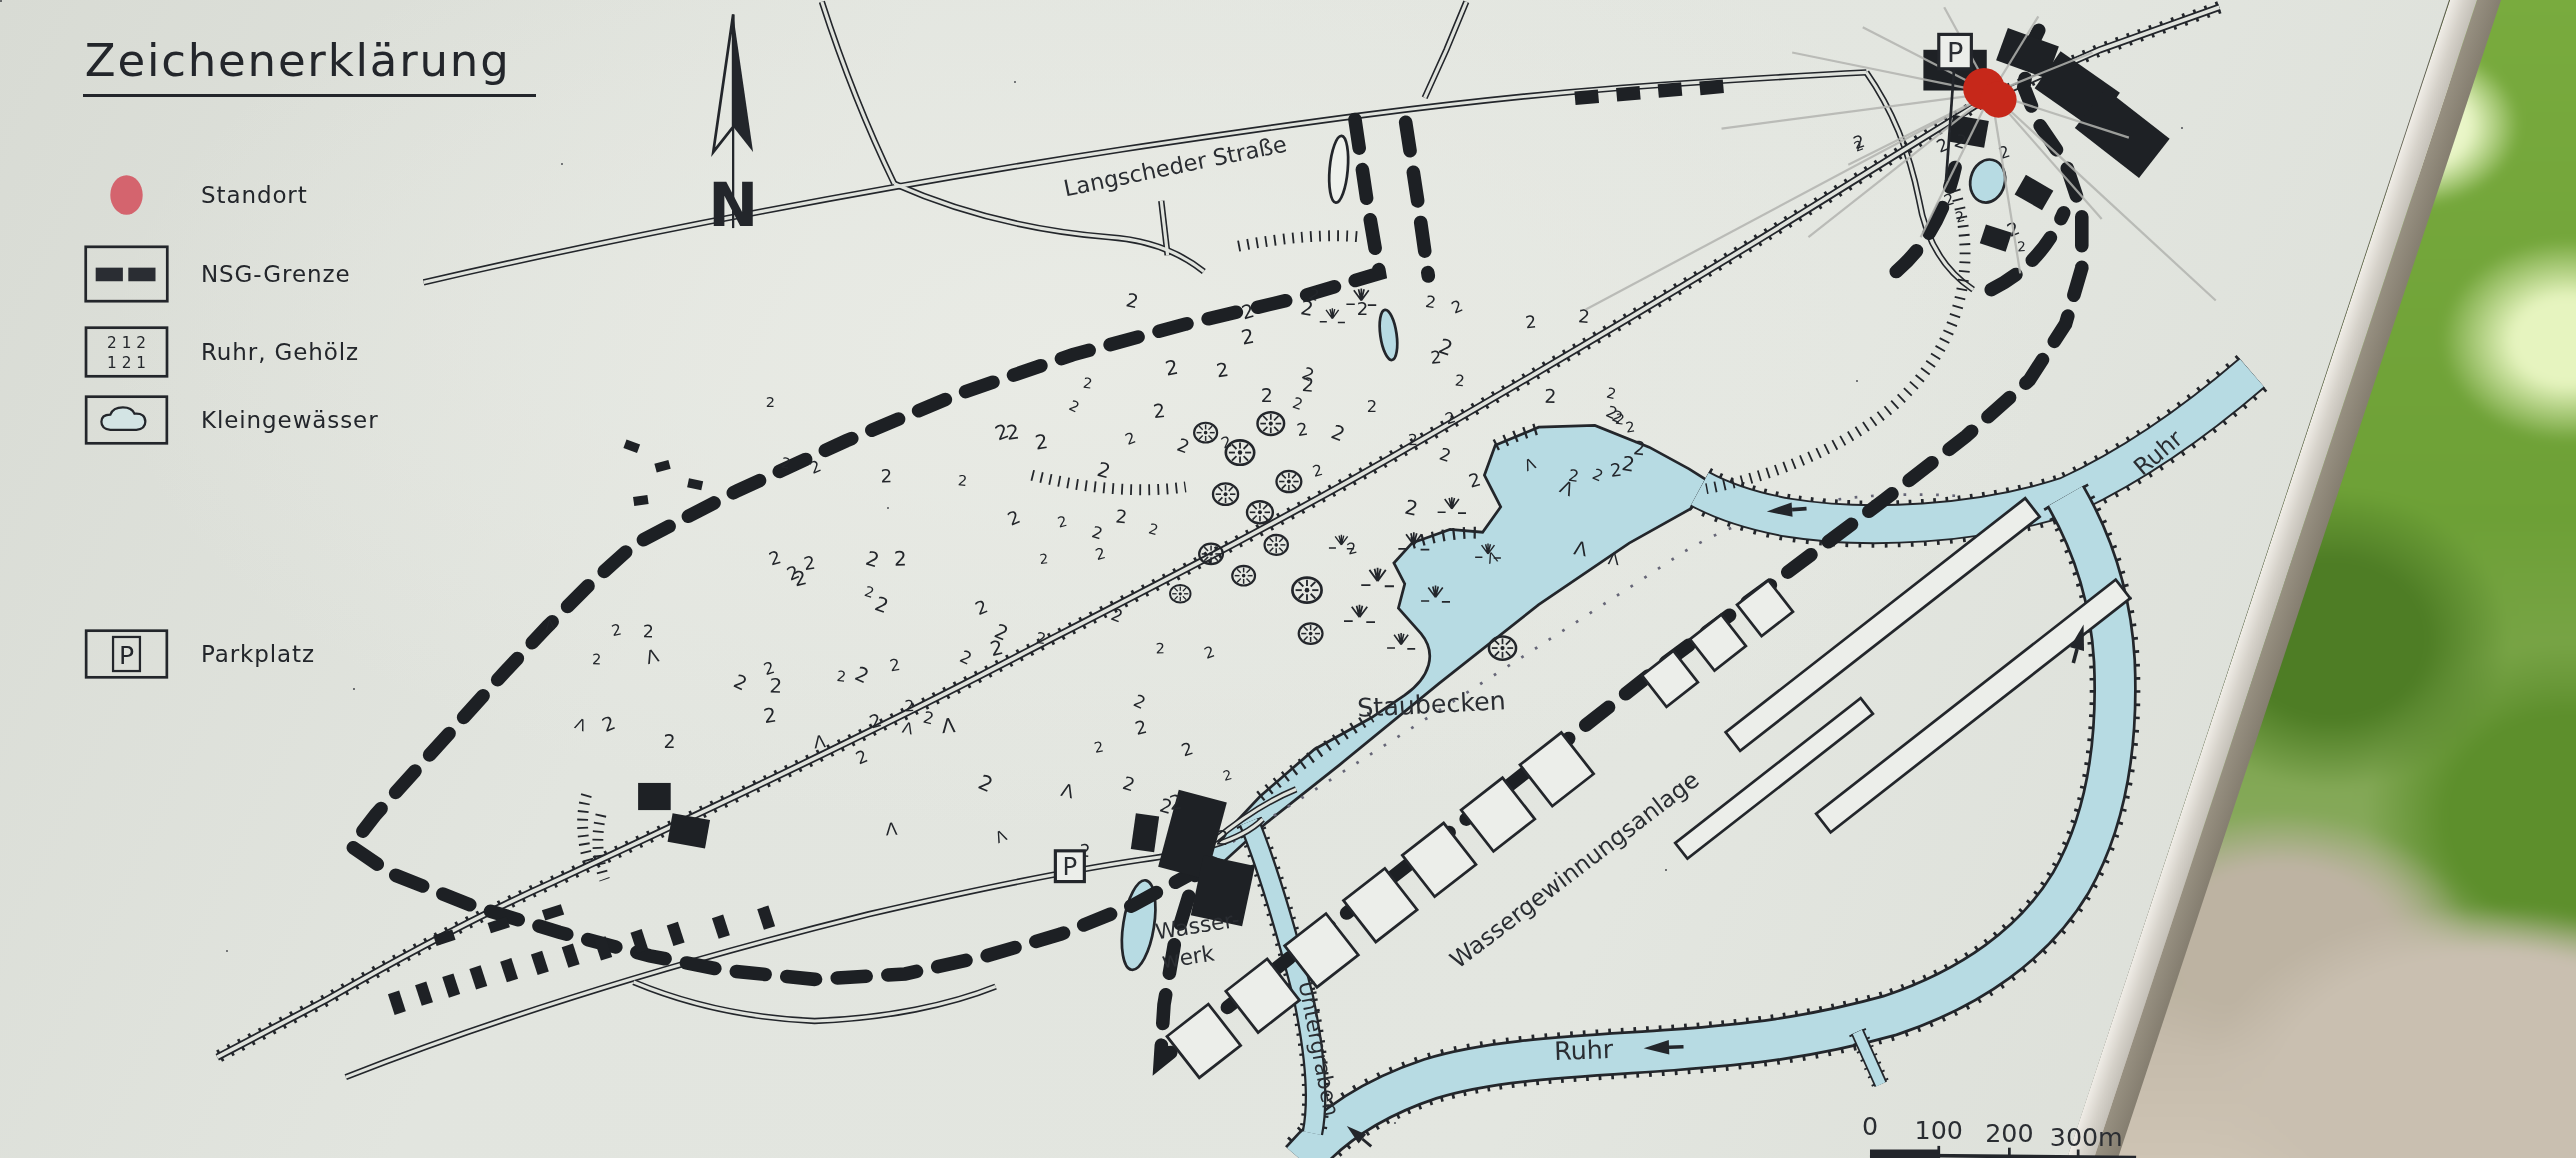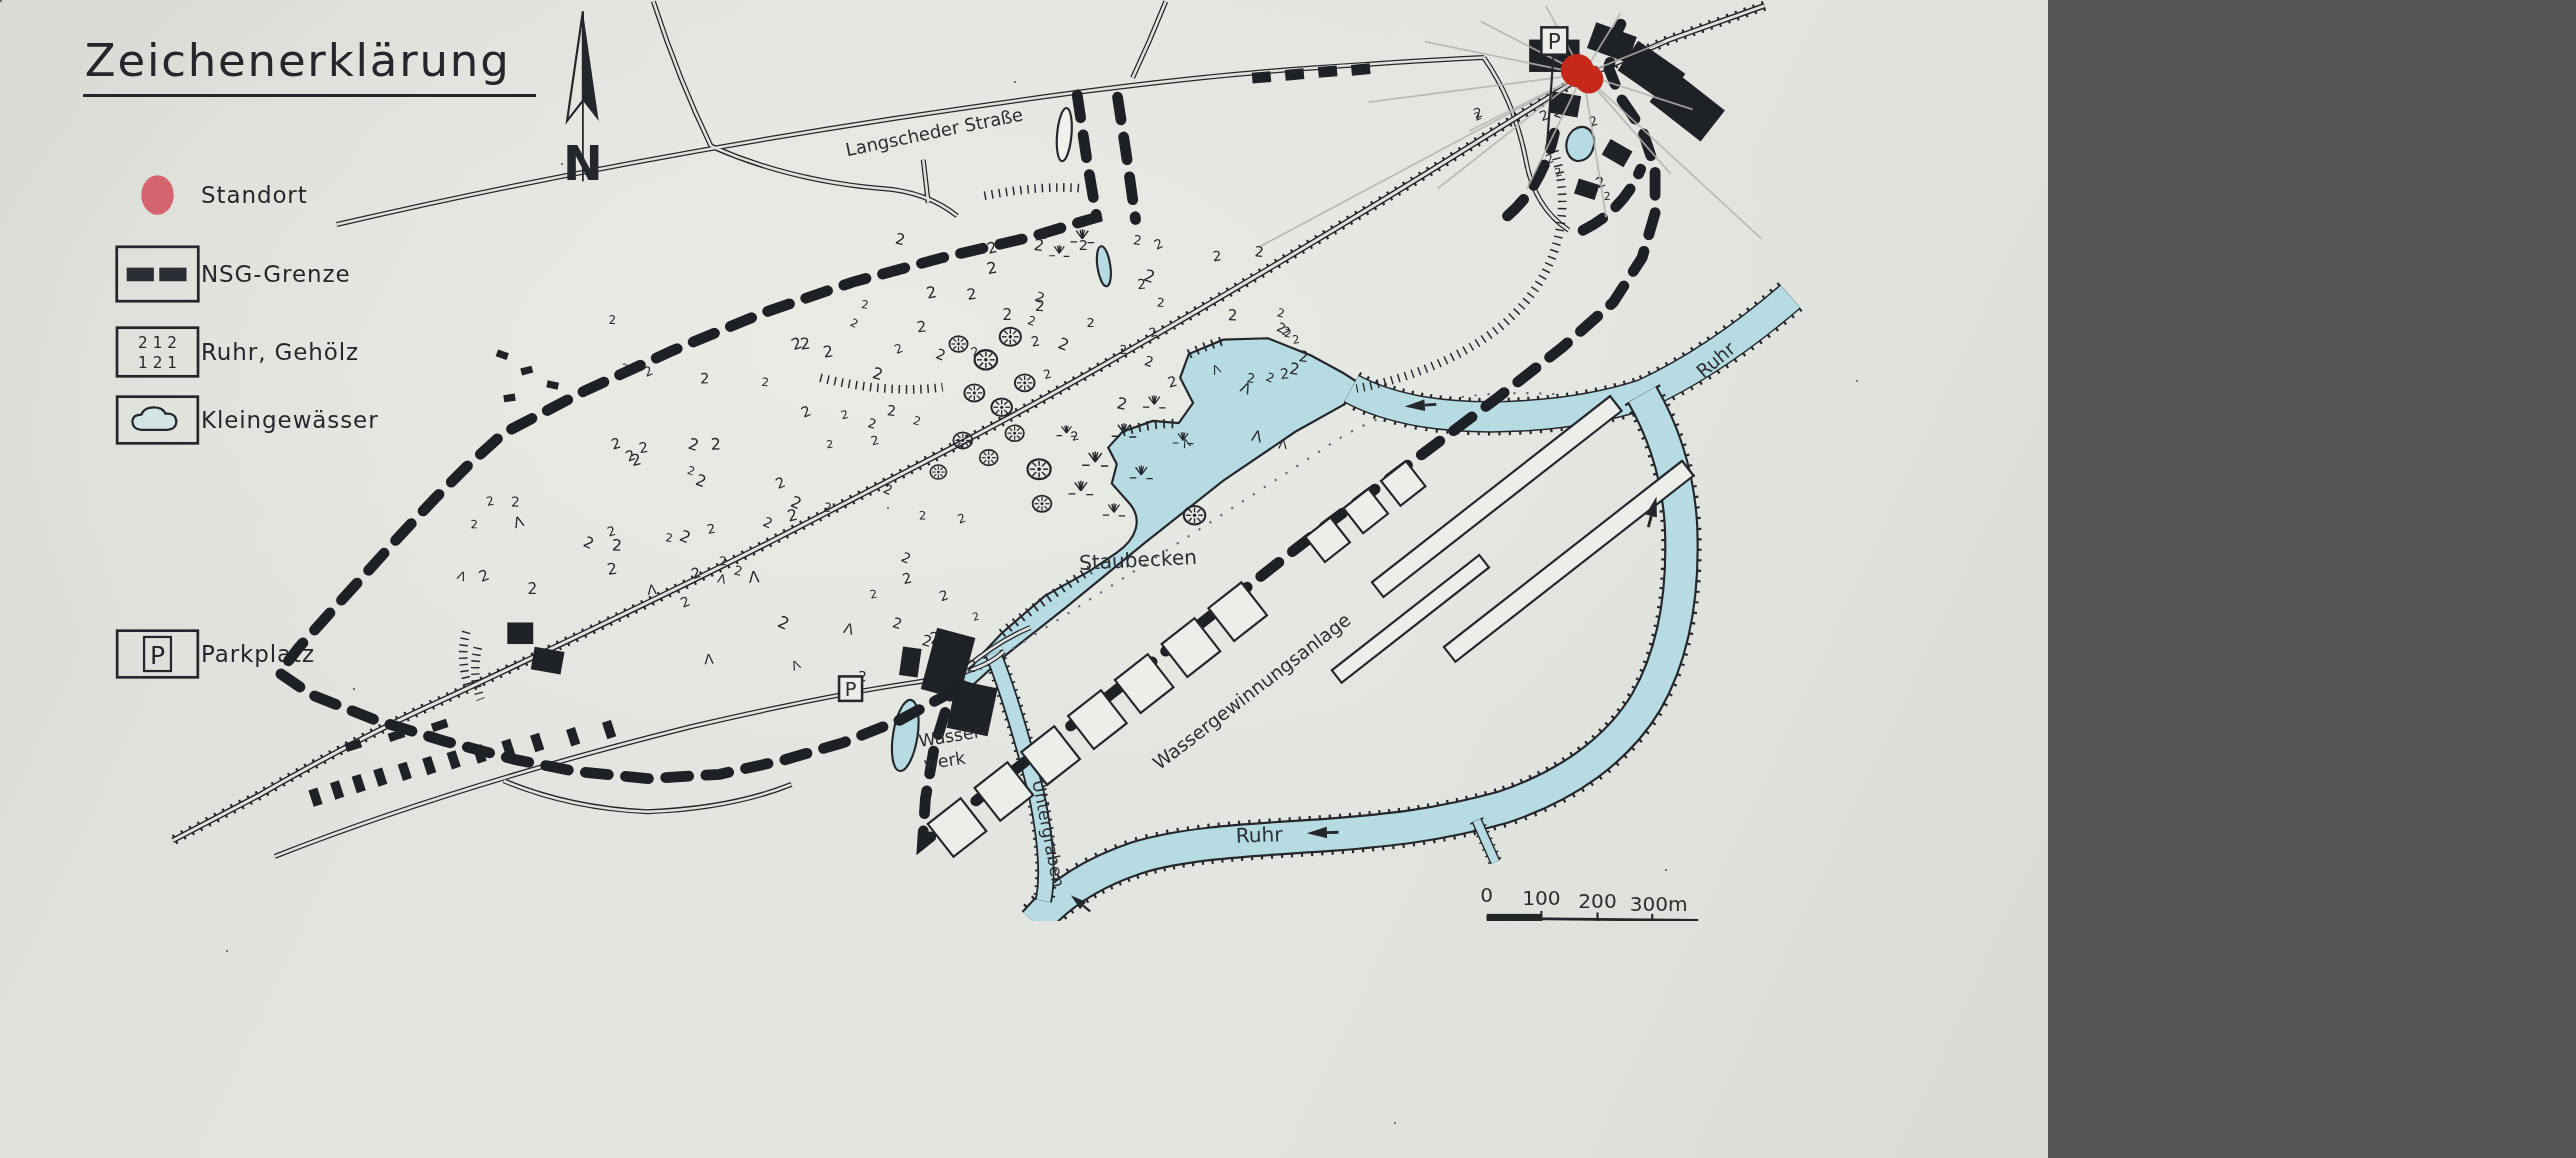--- a/index.html
+++ b/index.html
@@ -1,21 +1,21 @@
 <!DOCTYPE html>
 <html style="--sign-bg: #e0e3dd; --ink: #23262b; --water: #b7dbe3; --water-light: #d3e4e4; --dot-red: #c6281a; --legend-dot-red: #d4646e; --foliage-green: #76a93c; --gravel: #c9bfb0; --frame-light: #ddd9d1; --frame-dark: #8a8274;font-size:14.5px"><head>
 <meta charset="utf-8">
 <style>
   :root{
     --sign-bg:#e0e3dd; --ink:#23262b; --water:#b7dbe3; --water-light:#d3e4e4;
     --dot-red:#c6281a; --legend-dot-red:#d4646e; --foliage-green:#76a93c;
     --gravel:#c9bfb0; --frame-light:#ddd9d1; --frame-dark:#8a8274;
   }
   html,body{margin:0;padding:0;background:#555;}
-  .photo{position:relative;width:2048px;height:1159px;overflow:hidden;
+  .photo{position:relative;width:2576px;height:1159px;overflow:hidden;
     font-family:"DejaVu Sans","Liberation Sans",sans-serif;color:var(--ink);}
   
   .bg{position:absolute;inset:-18px;filter:blur(5.4px);
     background:
       radial-gradient(ellipse 380px 235px at 96% 92%, var(--gravel) 0 55%, rgba(201,191,176,0) 75%),
       radial-gradient(ellipse 272px 181px at 88% 80%, #bdb3a2 0 40%, rgba(189,179,162,0) 70%),
       radial-gradient(ellipse 145px 109px at 93% 12%, #eaf6c8 0 40%, rgba(234,246,200,0) 75%),
       radial-gradient(ellipse 181px 145px at 99% 30%, #e6f4bf 0 30%, rgba(230,244,191,0) 70%),
       radial-gradient(ellipse 235px 199px at 90% 55%, #4e7d25 0 40%, rgba(78,125,37,0) 75%),
       radial-gradient(ellipse 272px 235px at 99% 70%, #5d8f2c 0 45%, rgba(93,143,44,0) 75%),
@@ -37,21 +37,21 @@
     transform:skewX(-18.3deg);transform-origin:top left;}
   .speckles{position:absolute;top:0;left:0;width:1.8px;height:1.8px;border-radius:50%;background:#44464a;
     box-shadow:561px 163px 0 #53555a,1014px 81px 0 #53555a,353px 688px 0 #4a4c50,887px 507px 0 #55575b,
       1665px 869px 0 #4a4c50,2181px 127px 0 #53555a,2109px 688px 0 #4a4c50,1394px 1122px 0 #53555a,
       226px 950px 0 #55575b,1856px 380px 0 #53555a;}
   
   .legend{position:absolute;left:83px;top:34px;width:471px;height:670px;}
   .legend-title{display:inline-block;font-size:45px;letter-spacing:1.8px;font-weight:500;
     border-bottom:3.6px solid var(--ink);padding:0 25px 7.2px 1.8px;}
   .legend-row{position:absolute;left:0;display:flex;align-items:center;}
-  .legend-sym{width:118px;display:flex;justify-content:flex-end;align-items:center;flex:none;}
+  .legend-sym{width:118px;display:flex;justify-content:flex-start;align-items:center;flex:none;}
   .legend-label{font-size:23px;letter-spacing:0.9px;white-space:nowrap;}
   .r1{top:134px}.r2{top:210px}.r3{top:291px}.r4{top:360px}.r5{top:442px}.r6{top:518px}.r7{top:594px}
   .symbox{stroke:var(--ink);fill:none;stroke-width:3;}
   
   .map-svg{position:absolute;inset:0;}
   .tree-glyph{fill:var(--ink);font-family:"DejaVu Sans","Liberation Sans",sans-serif;}
   .maplabel{fill:#2a2d32;font-family:"DejaVu Sans","Liberation Sans",sans-serif;}
 </style>
 </head>
 <body>

